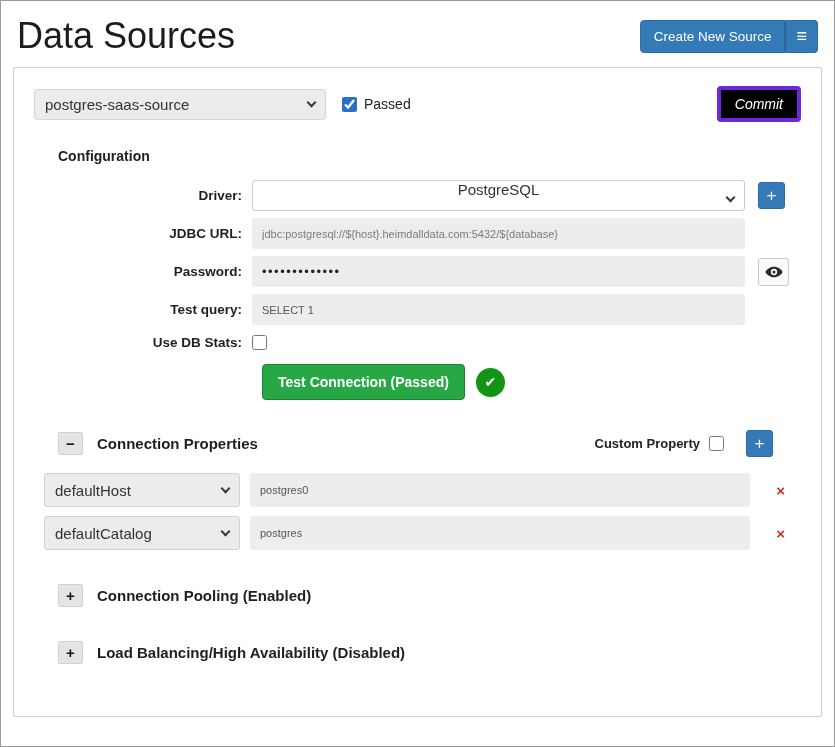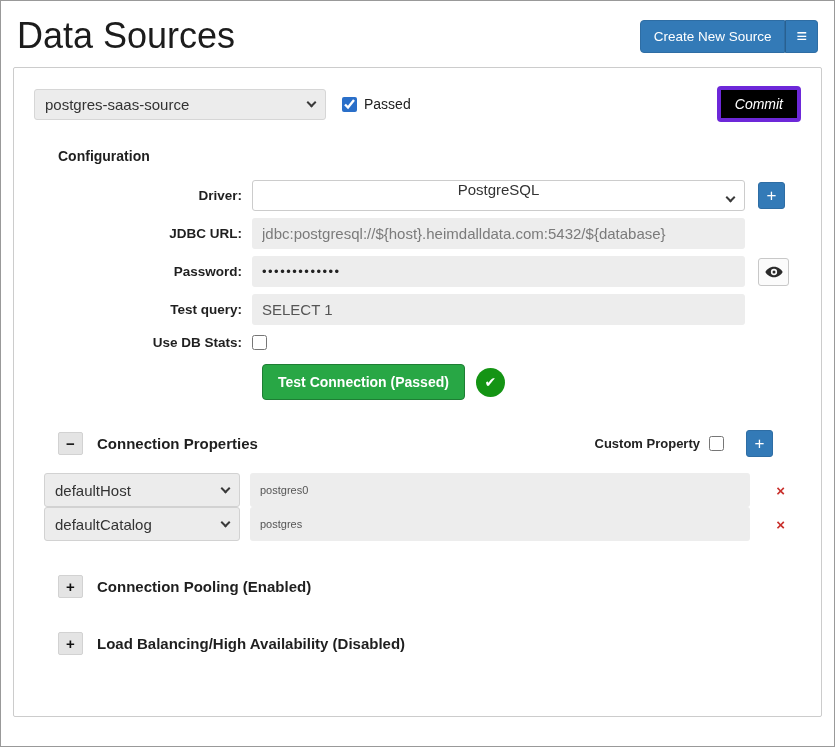--- a/index.html
+++ b/index.html
@@ -25,39 +25,39 @@
   .sel .chev { margin-left:auto; }
   .source-sel { width:292px; }
   .enable-wrap { display:flex; align-items:center; margin-left:16px; font-size:14px; gap:7px; cursor:pointer; }
   input[type=checkbox] { width:15px; height:15px; accent-color:#2a6fc9; margin:0; cursor:pointer; }
   .btn-commit { margin-left:auto; background:#000000; color:#fff; font-size:14px; padding:6px 14px; border:4px solid #6d28d9; border-radius:4px; cursor:pointer; font-family:inherit;font-style:italic; }
 
   .config-heading { font-size:14px; font-weight:bold; margin:26px 0 16px 24px; color:#1f1f1f; }
 
   .frow { display:flex; align-items:center; margin-bottom:7px; }
   .flabel { width:218px; padding-right:10px; text-align:right; font-weight:bold; font-size:13.5px; color:#1f1f1f; flex:none; }
-  .finput { width:493px; height:31px; background:#ededed; border:none; border-radius:3px; padding:0 10px; font-size:15px; color:#7b7b7b; font-family:inherit; }
+  .finput { width:493px; height:31px; background:#ededed; border:none; border-radius:3px; padding:0 10px; font-size:11px; color:#7b7b7b; font-family:inherit; }
   .finput.medium { color:#555; }
   .finput.password { color:#222; letter-spacing:1.5px; font-size:13px; }
   .driver-sel { width:493px; background:#fff; border:1px solid #ccc;flex-direction:column; }
   .btn-plus { width:27px; height:27px; background:#337ab7; color:#fff; border:1px solid #2e6da4; border-radius:3px; font-size:17px; line-height:1; margin-left:13px; cursor:pointer; display:flex; align-items:center; justify-content:center; font-family:inherit; padding:0; }
   .btn-eye { width:31px; height:28px; margin-left:13px; background:#fbfbfb; border:1px solid #c8c8c8; border-radius:3px; display:flex; align-items:center; justify-content:center; cursor:pointer; padding:0; }
 
   .stats-row { margin:10px 0 14px 0; }
   .test-row { display:flex; align-items:center; margin:14px 0 4px 228px; }
   .btn-test { background:#28a745; color:#fff; border:1px solid #1e7e34; border-radius:4px; font-size:14px; font-weight:bold; padding:9px 15px; cursor:pointer; font-family:inherit; }
   .check-circle { width:29px; height:29px; border-radius:50%; background:#149414; color:#fff; display:flex; align-items:center; justify-content:center; font-size:14px; margin-left:11px; flex:none; }
 
   .props-header { display:flex; align-items:center; margin-top:30px; }
   .btn-toggle { width:25px; height:23px; background:#e4e4e4; border:1px solid #d2d2d2; border-radius:2px; font-size:15px; font-weight:bold; color:#111; display:flex; align-items:center; justify-content:center; cursor:pointer; margin-left:24px; font-family:inherit; line-height:1; padding:0; flex:none; }
   .props-title { font-size:15px; font-weight:bold; margin-left:14px; color:#1f1f1f; }
   .custom-prop { margin-left:auto; display:flex; align-items:center; gap:9px; font-size:13px; font-weight:bold; margin-right:28px; }
 
   .prop-rows { margin-top:16px; }
-  .prop-row { display:flex; align-items:center; margin-left:10px; }
+  .prop-row { display:flex; align-items:center; margin-left:10px; margin-bottom:9px; }
   .prop-sel { width:196px; height:34px; background:#ececec; border:1px solid #d2d2d2; }
   .prop-input { width:500px; height:34px; background:#ededed; border:none; border-radius:3px; margin-left:10px; padding:0 10px; font-size:11px; color:#555; font-family:inherit; }
   .btn-delete { margin-left:auto; margin-right:16px; background:none; border:none; color:#c9302c; font-size:15px; font-weight:bold; cursor:pointer; font-family:inherit; padding:0; }
 
   .section-row { display:flex; align-items:center; margin-top:34px; }
   .section-title { font-size:15px; font-weight:bold; margin-left:14px; color:#1f1f1f; }
 </style>
 </head>
 <body>
 

